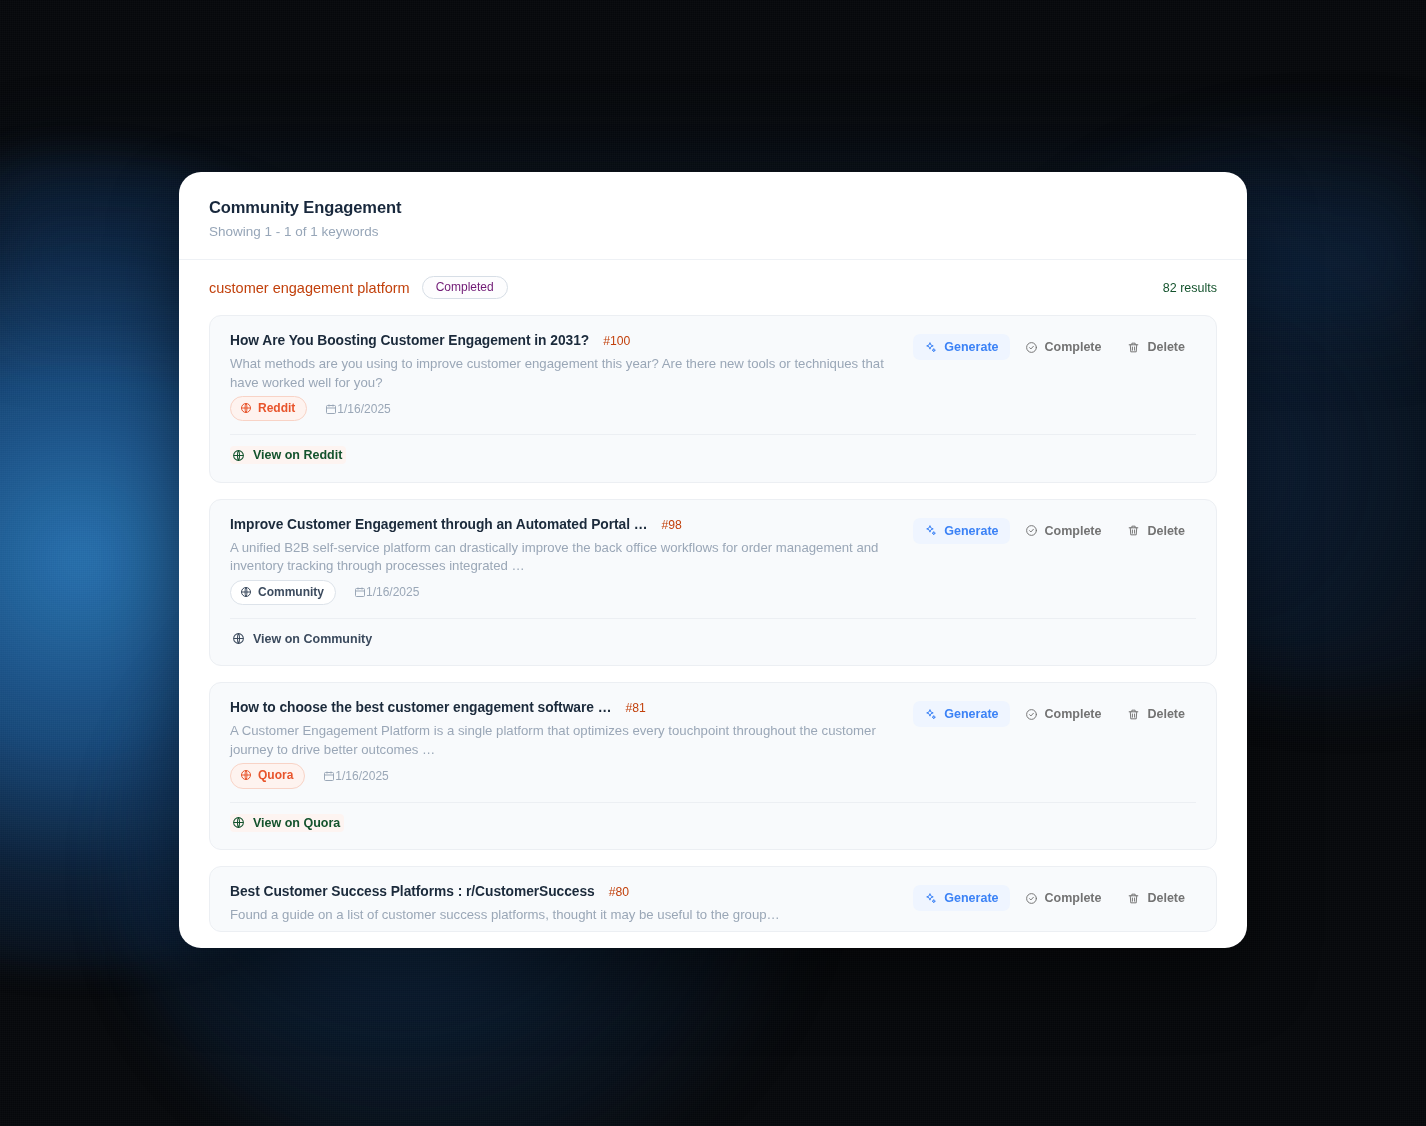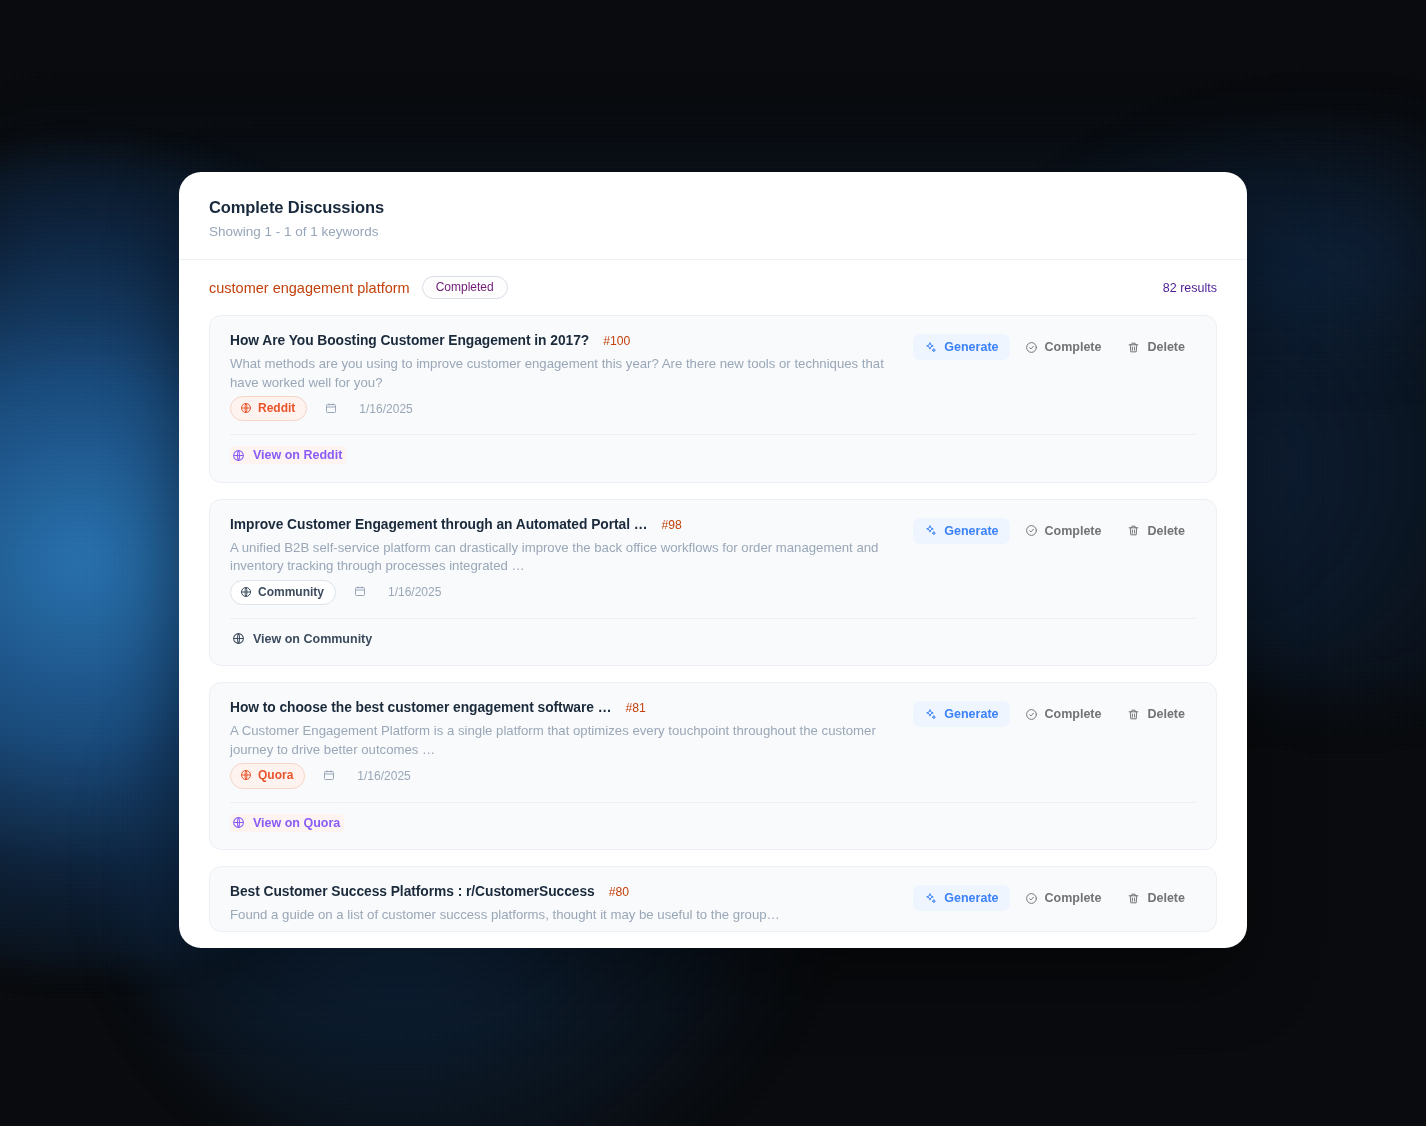--- a/index.html
+++ b/index.html
@@ -129,21 +129,21 @@
     color: #701a75;
     border: 1px solid #d7dee6;
     border-radius: 999px;
     padding: 4px 13px 5px 13px;
     background: #fdfdfe;
     line-height: 1;
   }
   .results-count {
     margin-left: auto;
     font-size: 12.5px;
-    color: #4c1d95;
+    color: #14532d;
   }
 
   
   .cards {
     padding: 6px 30px 0 30px;
   }
   .card {
     background: #f8fafc;
     border: 1px solid #eceff3;
     border-radius: 12px;
@@ -205,22 +205,22 @@
     border: 1px solid #f8d3c6;
   }
   .source-badge.slate {
     color: #3c4b5e;
     background: #ffffff;
     border: 1px solid #dde3ea;
   }
 
   .date-chip {
     display: inline-flex;
-    align-items: flex-start;
-    gap: 22px;
+    align-items: center;
+    gap: 0;
     margin-left: 18px;
     font-size: 12px;
     color: #9aa7b7;
   }
 
   .card-actions {
     display: flex;
     align-items: flex-start;
     gap: 4px;
     padding-top: 1px;
@@ -257,54 +257,54 @@
   .view-link {
     display: inline-flex;
     align-items: center;
     gap: 8px;
     font-size: 12.5px;
     font-weight: 700;
     text-decoration: none;
     padding: 2px 4px 2px 2px;
     border-radius: 4px;
   }
-  .view-link.orange { color: #8b5cf6; background: #fdf4f1; }
+  .view-link.orange { color: #14532d; background: #fdf4f1; }
   .view-link.slate  { color: #3c4b5e; background: transparent; }
 
   .ico { display: inline-block; flex-shrink: 0; line-height: 0; }
 </style>
 </head>
 <body>
 
 <div class="bg-base"></div>
 <div class="glow-left"></div>
 <div class="glow-bottom"></div>
 <div class="glow-right-bottom"></div>
 <div class="glow-topstrip"></div>
 <div class="noise"></div>
 
 <div class="panel">
 
   <div class="panel-header">
-    <div class="panel-title">Complete Discussions</div>
+    <div class="panel-title">Community Engagement</div>
     <div class="panel-subtitle">Showing 1 - 1 of 1 keywords</div>
   </div>
 
   <div class="keyword-row">
     <span class="keyword-text">customer engagement platform</span>
     <span class="status-badge">Completed</span>
     <span class="results-count">82 results</span>
   </div>
 
   <div class="cards" id="cards-container">
   <div class="card">
     <div class="card-main">
       <div class="card-left">
         <div class="card-titleline">
-          <span class="card-title">How Are You Boosting Customer Engagement in 2017?</span>
+          <span class="card-title">How Are You Boosting Customer Engagement in 2031?</span>
           <span class="card-number">#100</span>
         </div>
         <div class="card-desc">What methods are you using to improve customer engagement this year? Are there new tools or techniques that have worked well for you?</div>
         <div class="card-meta">
           <span class="source-badge orange">
             <span class="ico">
               <svg width="12" height="12" viewBox="0 0 24 24" fill="none" stroke="currentColor" stroke-width="2">
                 <circle cx="12" cy="12" r="9"></circle>
                     <path d="M3 12h18"></path>
                 <path d="M12 3c2.6 2.6 2.6 15.4 0 18c-2.6-2.6-2.6-15.4 0-18z"></path>

